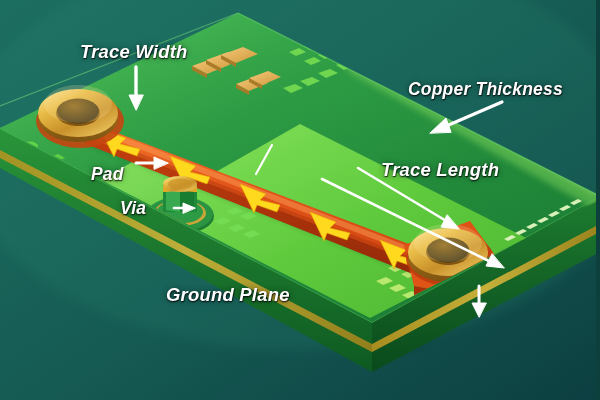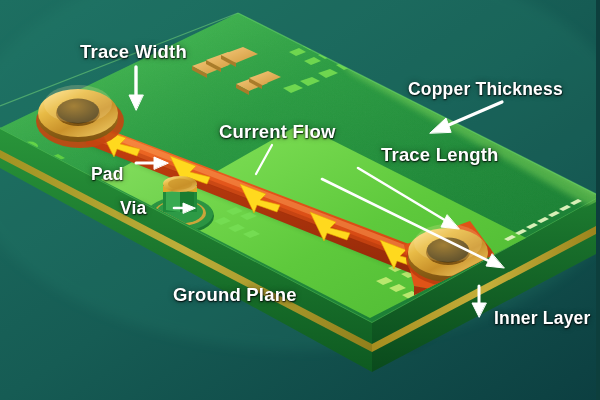--- a/index.html
+++ b/index.html
@@ -8,20 +8,21 @@
     background: #0d3f3d;
   }
   #scene {
     position: relative;
     width: 596px;
     height: 400px;
     overflow: hidden;
     font-family: "Liberation Sans", sans-serif;
     background:
       radial-gradient(ellipse 520px 400px at 52% 40%, #1f6f62 0%, #175d55 38%, #11504c 62%, #0b3c3e 100%);
+    font-style: italic;
   }
   
   .board-wrap { position: absolute; inset: 0; }
   .lbl {
     position: absolute;
     color: #ffffff;
     font-weight: 700;
     white-space: nowrap;
     letter-spacing: .2px;
     text-shadow:
@@ -338,20 +339,18 @@
       </g>
       <g>
         <line x1="479" y1="286" x2="479" y2="307" stroke-width="3"></line>
         <polygon points="479,317 472,303 486,303"></polygon>
       </g>
     </g>
   </svg>
 
   <div class="lbl sz18" style="left:80px;  top:41px;">Trace Width</div>
   <div class="lbl sz17" style="left:408px; top:79px;">Copper Thickness</div>
-  <div class="lbl sz18" style="left:219px; top:121px;">Current Flow</div>
-  <div class="lbl sz18" style="left:381px; top:144px;">Trace Length</div>
+  <div class="lbl sz18" style="left:381px; top:159px;">Trace Length</div>
   <div class="lbl sz17" style="left:91px;  top:164px;">Pad</div>
   <div class="lbl sz17" style="left:120px; top:198px;">Via</div>
-  <div class="lbl sz18" style="left:173px; top:284px;">Ground Plane</div>
-  <div class="lbl sz17" style="left:494px; top:308px;">Inner Layer</div>
+  <div class="lbl sz18" style="left:166px; top:284px;">Ground Plane</div>
 
 </div>
 
 </body></html>

